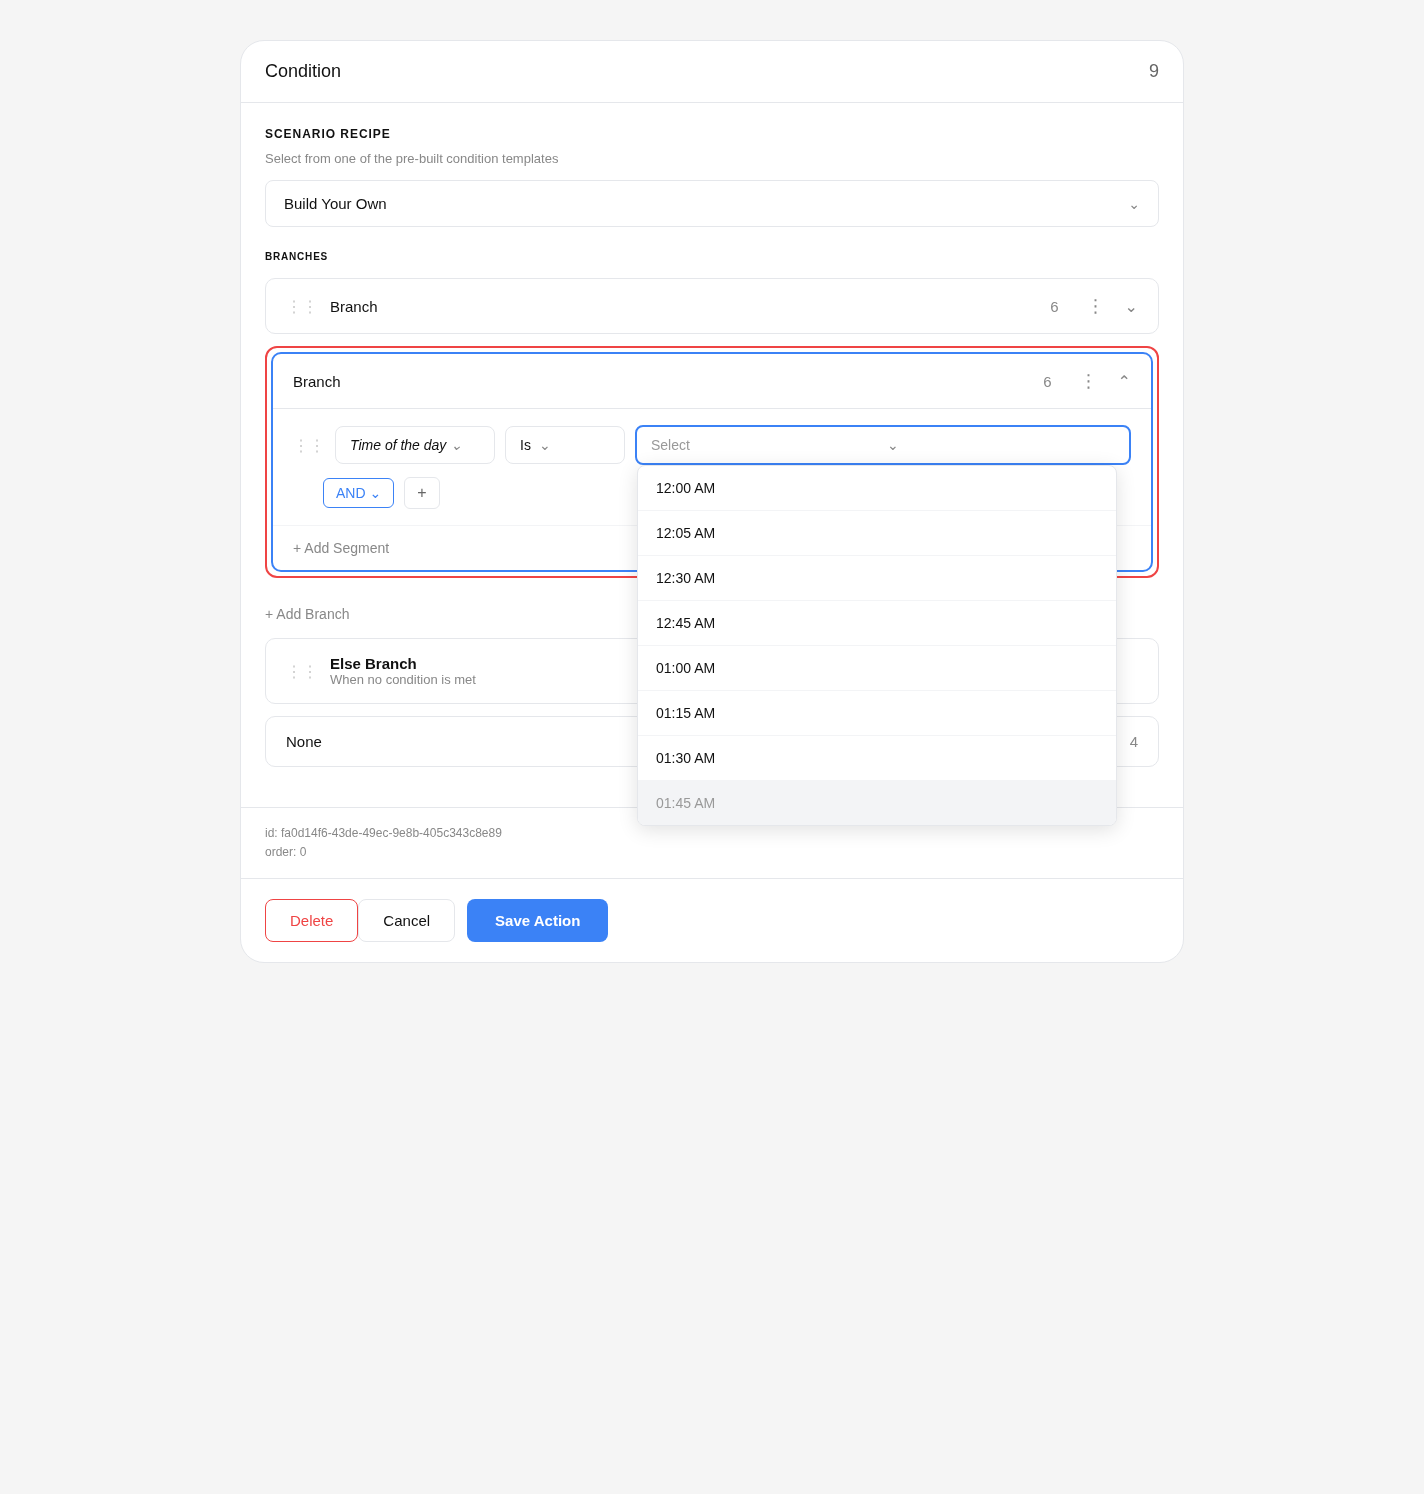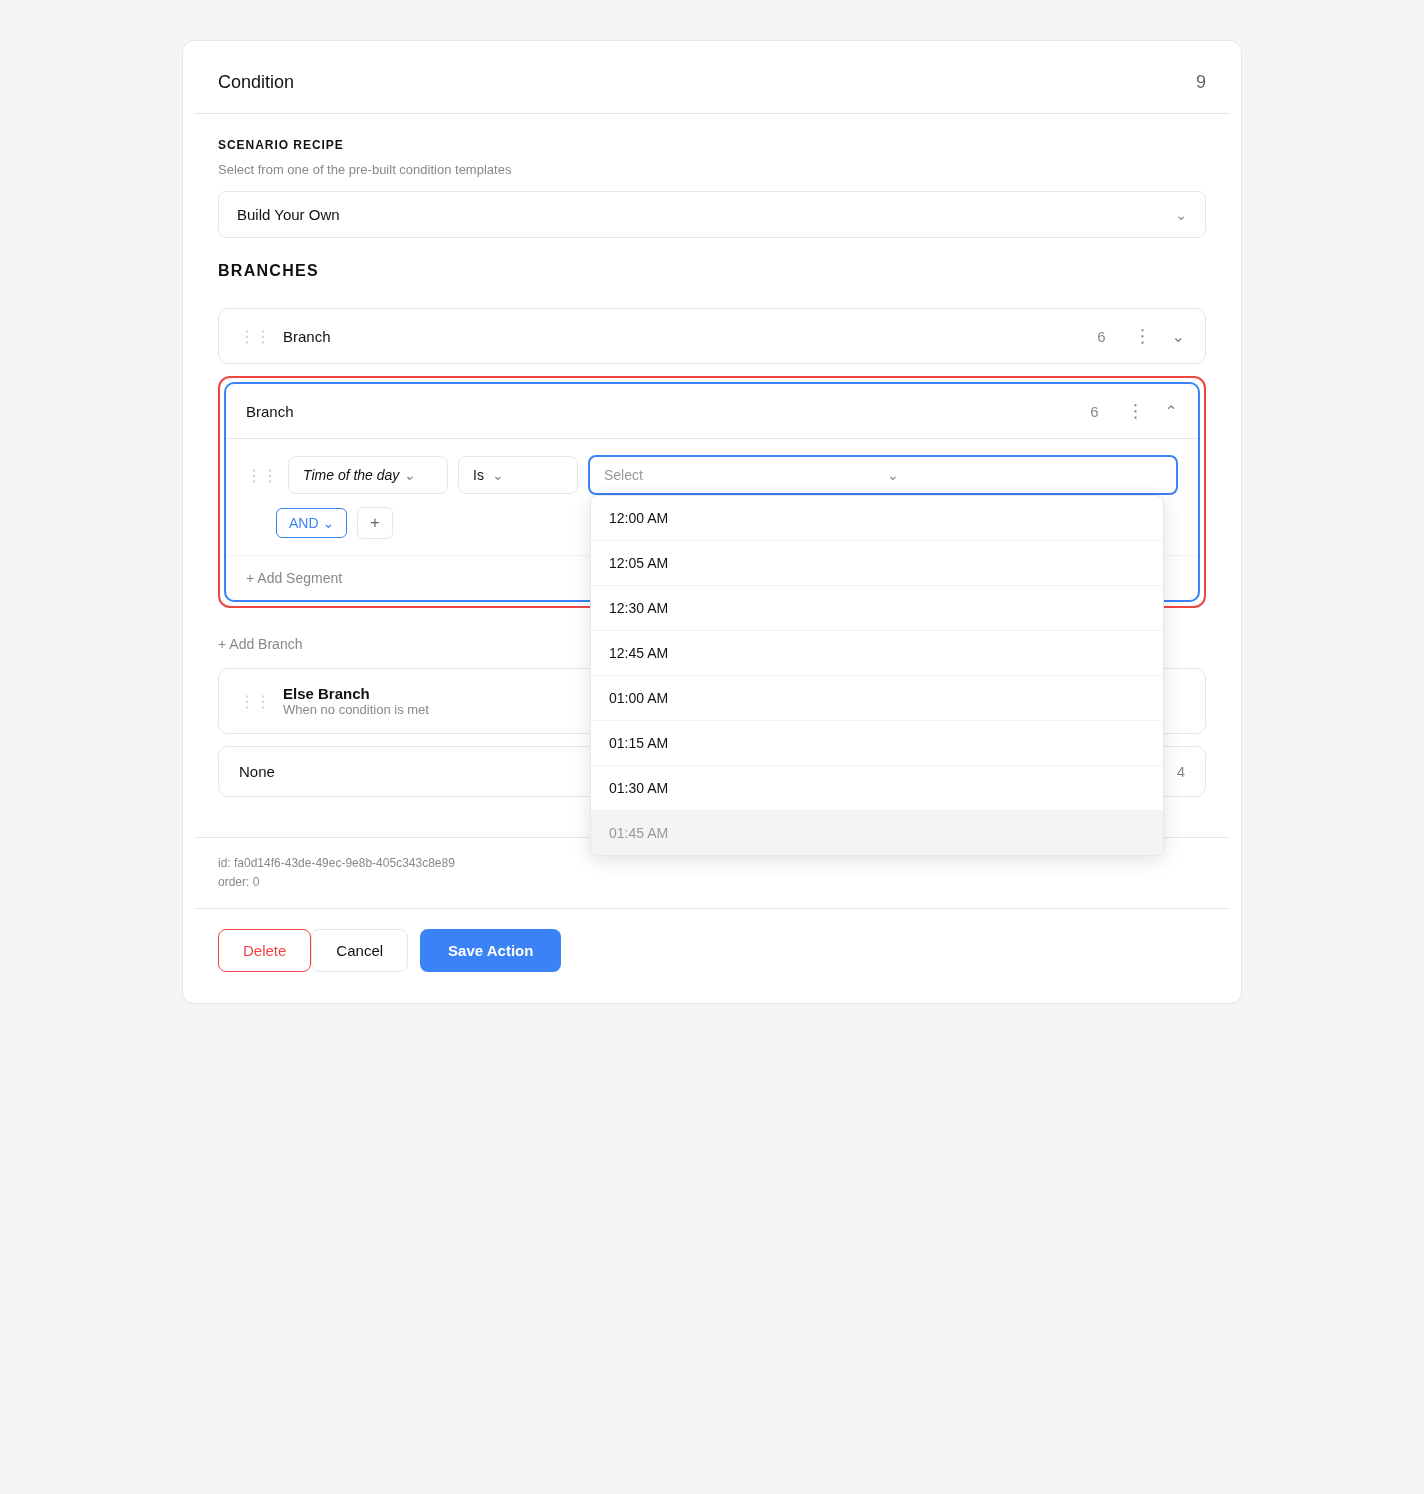--- a/index.html
+++ b/index.html
@@ -13,25 +13,25 @@
       background: #f5f5f5;
       width: 1424px;
       min-height: 1494px;
       display: flex;
       justify-content: center;
       align-items: flex-start;
       padding: 40px 20px;
     }
 
     .page-container {
-      width: 1060px;
-      background: #fff;
-      border-radius: 12px;
-      border: 1px solid #e5e7eb;
-      padding: 11px;
+      width: 944px;
+      background: #fff;
+      border-radius: 24px;
+      border: 1px solid #e5e7eb;
+      padding: 0;
       position: relative;
     }
 
     
     .condition-bar {
       display: flex;
       justify-content: space-between;
       align-items: center;
       padding: 20px 24px;
       border-bottom: 1px solid #e5e7eb;
@@ -83,26 +83,26 @@
       cursor: pointer;
       margin-bottom: 24px;
     }
 
     .chevron-icon {
       color: #888;
       font-size: 14px;
     }
 
     .branches-title {
-      font-size: 16px;
+      font-size: 10px;
       font-weight: 700;
       color: #111;
       letter-spacing: 0.08em;
       text-transform: uppercase;
-      margin-bottom: 28px;
+      margin-bottom: 16px;
       padding: 0 0 0 0;
     }
 
     
     .branch-item {
       border: 1px solid #e5e7eb;
       border-radius: 10px;
       margin-bottom: 12px;
       background: #fff;
     }

